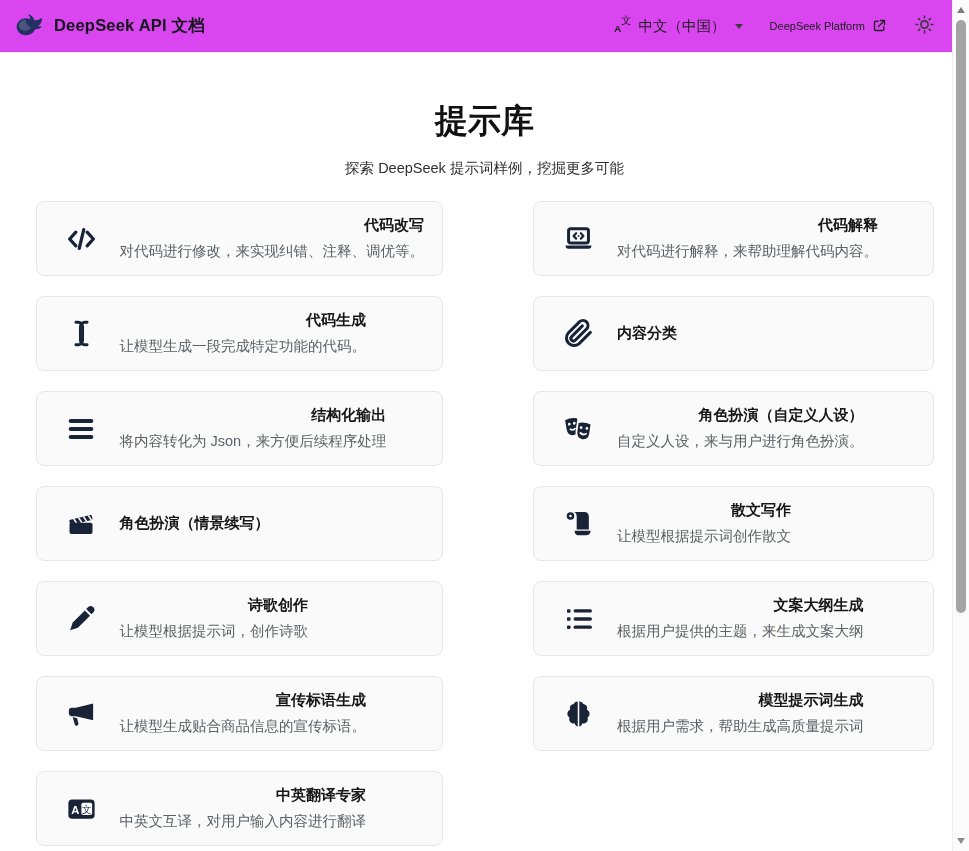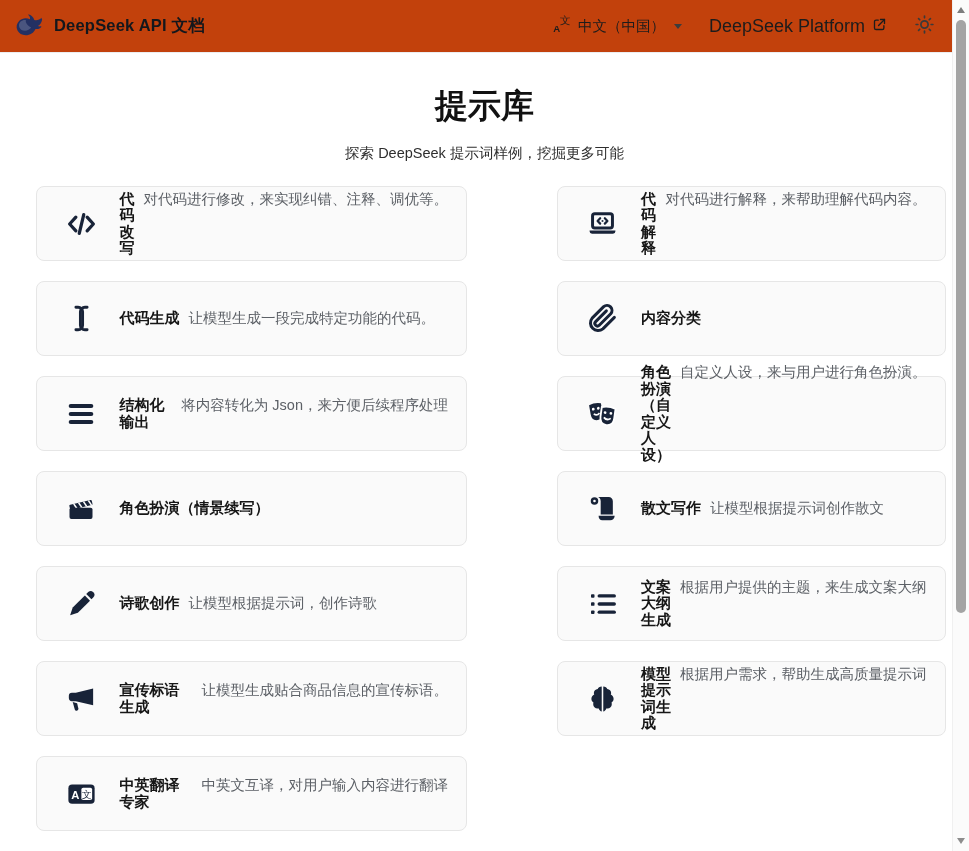--- a/index.html
+++ b/index.html
@@ -3,50 +3,50 @@
 <meta charset="utf-8">
 <style>
   html,body{margin:0;padding:0;}
   body{
     width:969px;height:851px;overflow:hidden;position:relative;
     background:#ffffff;color:#1c1c1c;
     font-family:"Liberation Sans",sans-serif;
   }
   
   .navbar{
-    height:53px;box-sizing:border-box;background:#c2410c;
+    height:53px;box-sizing:border-box;background:#d946ef;
     border-bottom:1px solid #ebedf0;
     display:flex;align-items:center;justify-content:space-between;
     padding:0 34px 0 14px;
   }
   .brand{display:flex;align-items:center;gap:9px;cursor:pointer;}
   .brand-title{font-size:16.5px;font-weight:bold;color:#14171c;letter-spacing:.2px;}
   .nav-right{display:flex;align-items:center;gap:27px;}
   .lang{display:flex;align-items:center;gap:5px;font-size:14.5px;color:#1c1c1c;cursor:pointer;}
   .caret{width:0;height:0;border-left:4.5px solid transparent;border-right:4.5px solid transparent;
          border-top:5.5px solid #3c3c3c;margin-left:4px;}
-  .platform{display:flex;align-items:flex-end;gap:7px;font-size:18px;color:#1c1c1c;cursor:pointer;}
+  .platform{display:flex;align-items:center;gap:7px;font-size:11px;color:#1c1c1c;cursor:pointer;}
   .theme-btn{display:flex;align-items:center;cursor:pointer;}
   
-  .hero{text-align:center;margin-top:31px;}
+  .hero{text-align:center;margin-top:46px;}
   .hero-title{font-size:33px;font-weight:bold;color:#111;margin:0;}
   .hero-sub{margin-top:15px;font-size:14.5px;color:#2e2e2e;}
   
   .grid{
     width:898px;margin:23px auto 0;
     display:grid;grid-template-columns:1fr 1fr;
     column-gap:90px;row-gap:20px;
   }
   .card{
     display:flex;align-items:center;height:75px;box-sizing:border-box;
     border:1px solid #e6e6e6;border-radius:8px;background:#fafafa;
     padding:0 18px 0 26px;cursor:pointer;
   }
   .card-icon{width:37px;flex:none;display:flex;justify-content:center;align-items:center;margin-right:20px;}
-  .card-text{display:flex;flex-direction:row;gap:9px;min-width:0;}
+  .card-text{display:flex;flex-direction:column;gap:9px;min-width:0;align-items:flex-end;}
   .card-title{font-size:15px;font-weight:bold;color:#161616;line-height:1.1;}
   .card-desc{font-size:14.5px;color:#5c6066;line-height:1.15;white-space:nowrap;}
   
   .scrollbar{position:absolute;top:0;right:0;width:17px;height:851px;
     background:#fbfbfb;border-left:1px solid #f0f0f0;box-sizing:border-box;}
   .scroll-up{position:absolute;top:7px;left:3.5px;width:0;height:0;
     border-left:4.5px solid transparent;border-right:4.5px solid transparent;
     border-bottom:6px solid #7d7d7d;}
   .scroll-thumb{position:absolute;top:20px;left:3px;width:10px;height:593px;
     background:#a4a4a4;border-radius:5px;}

